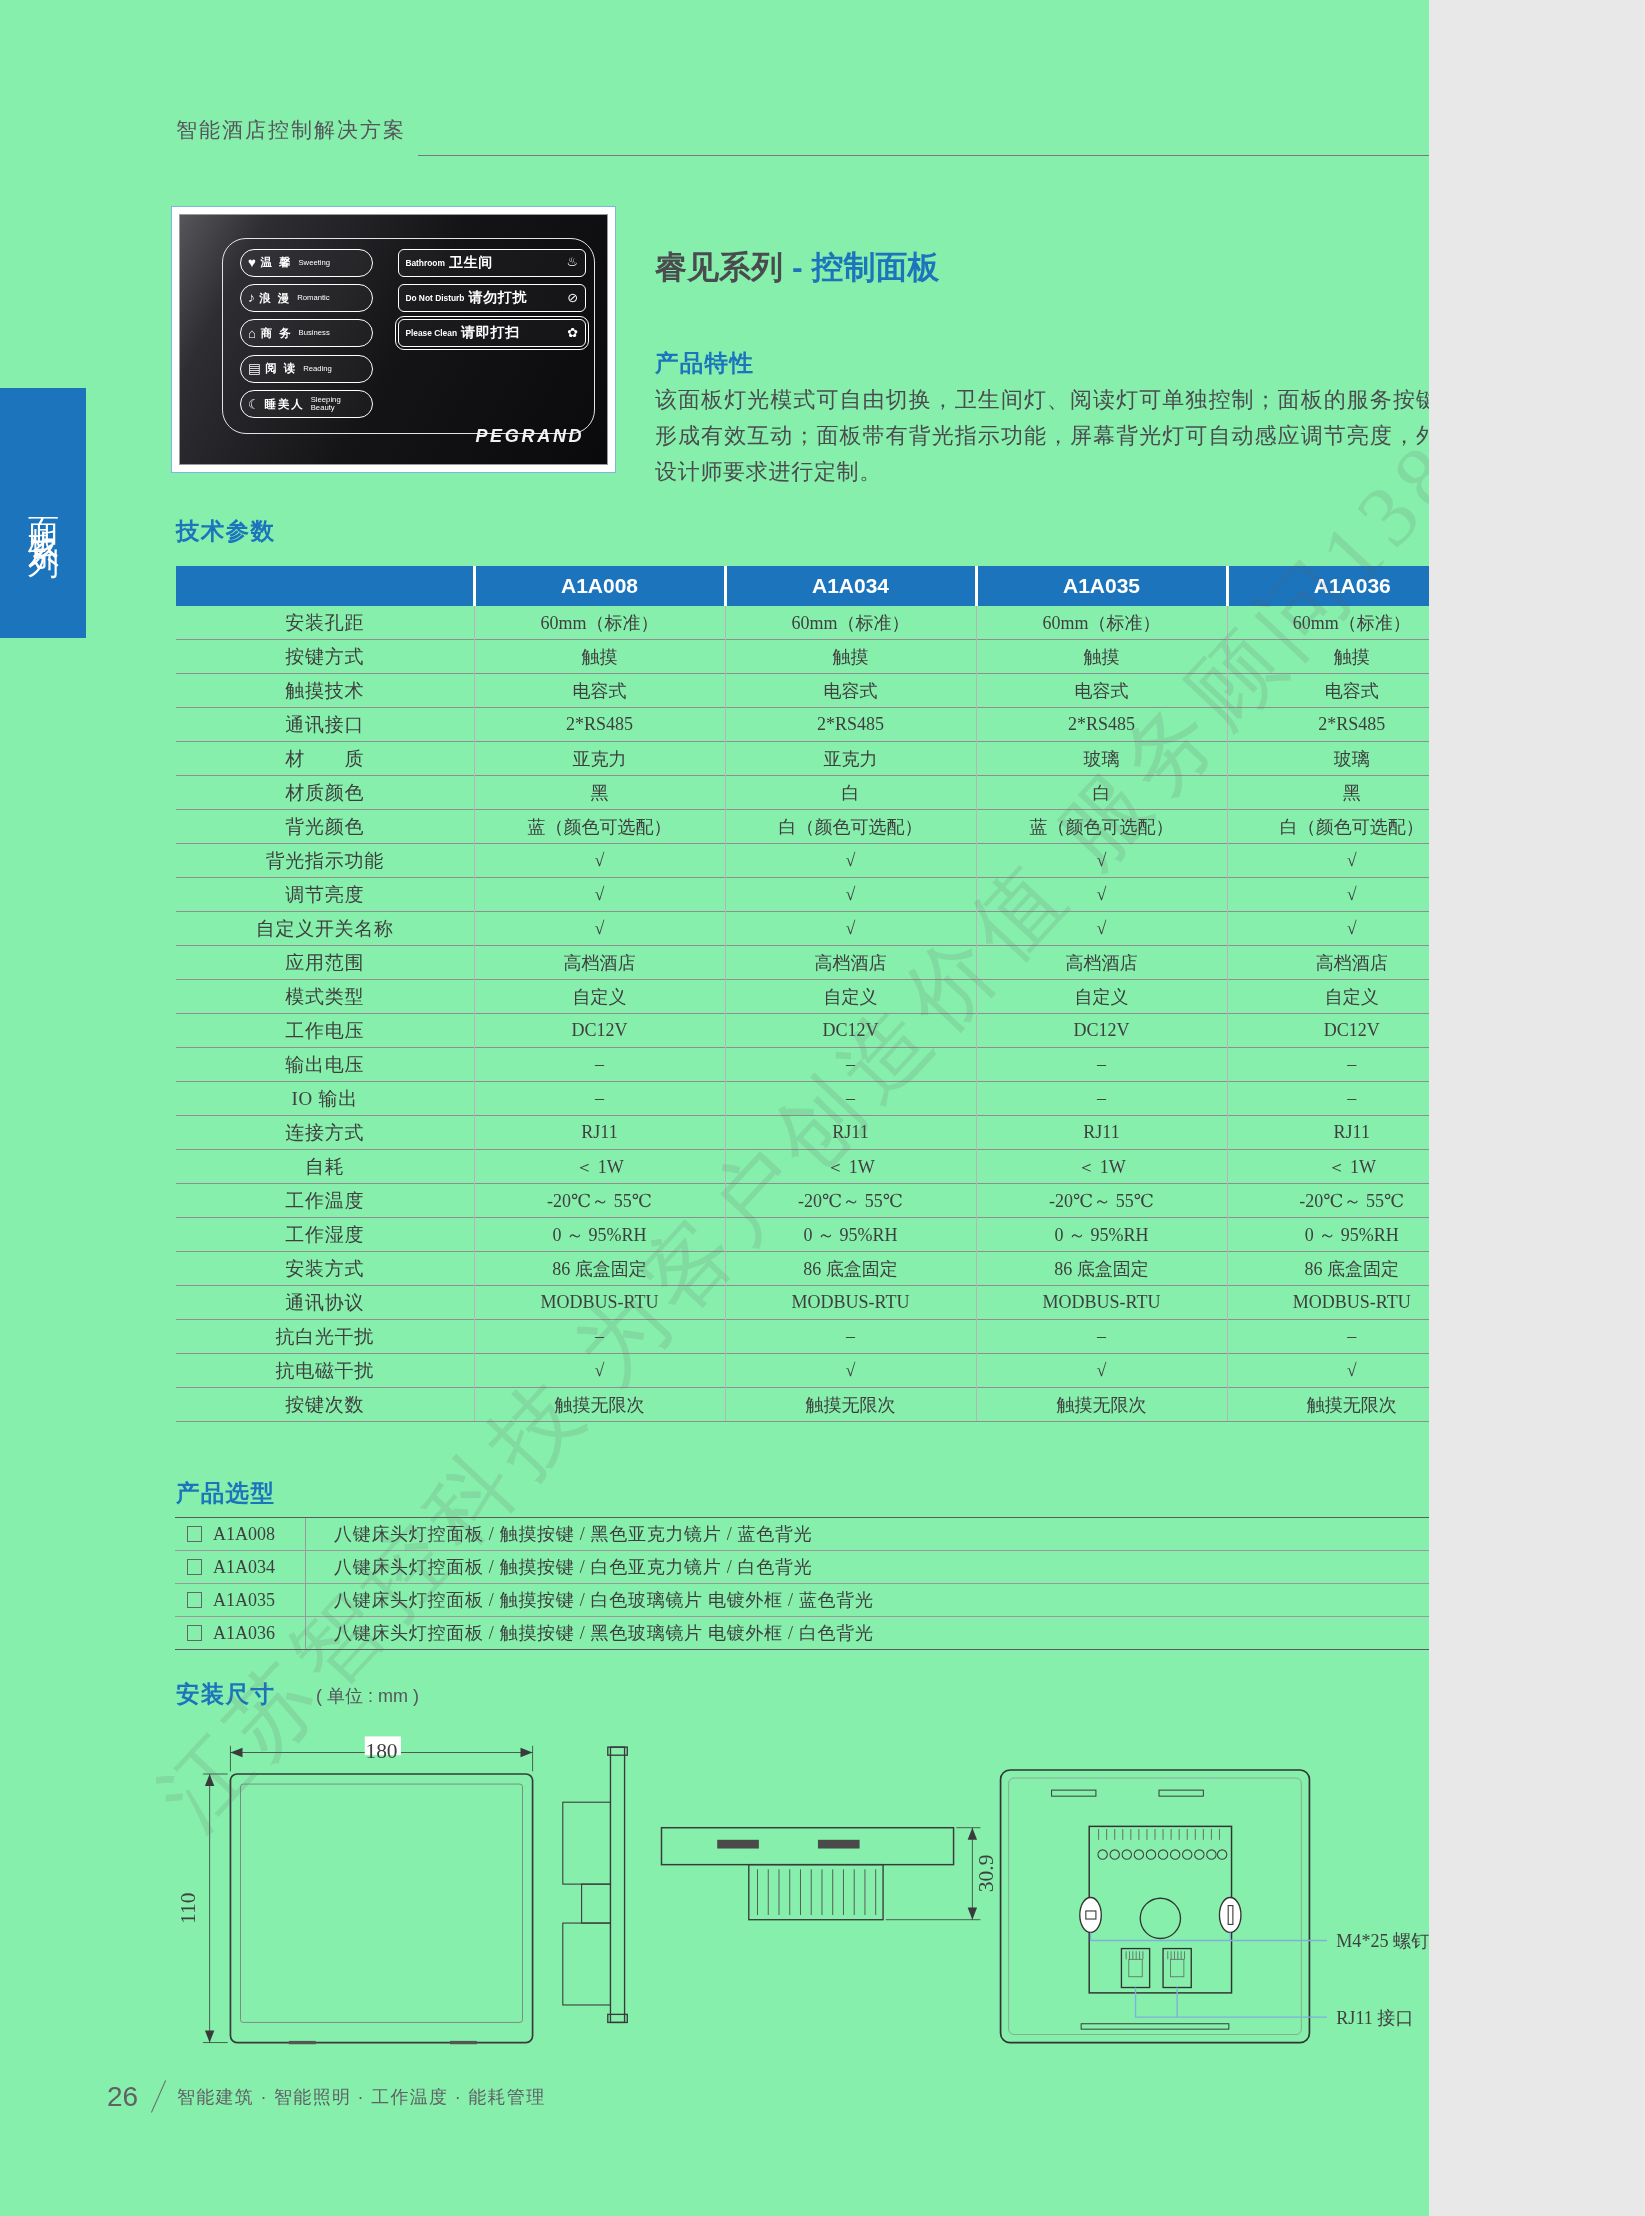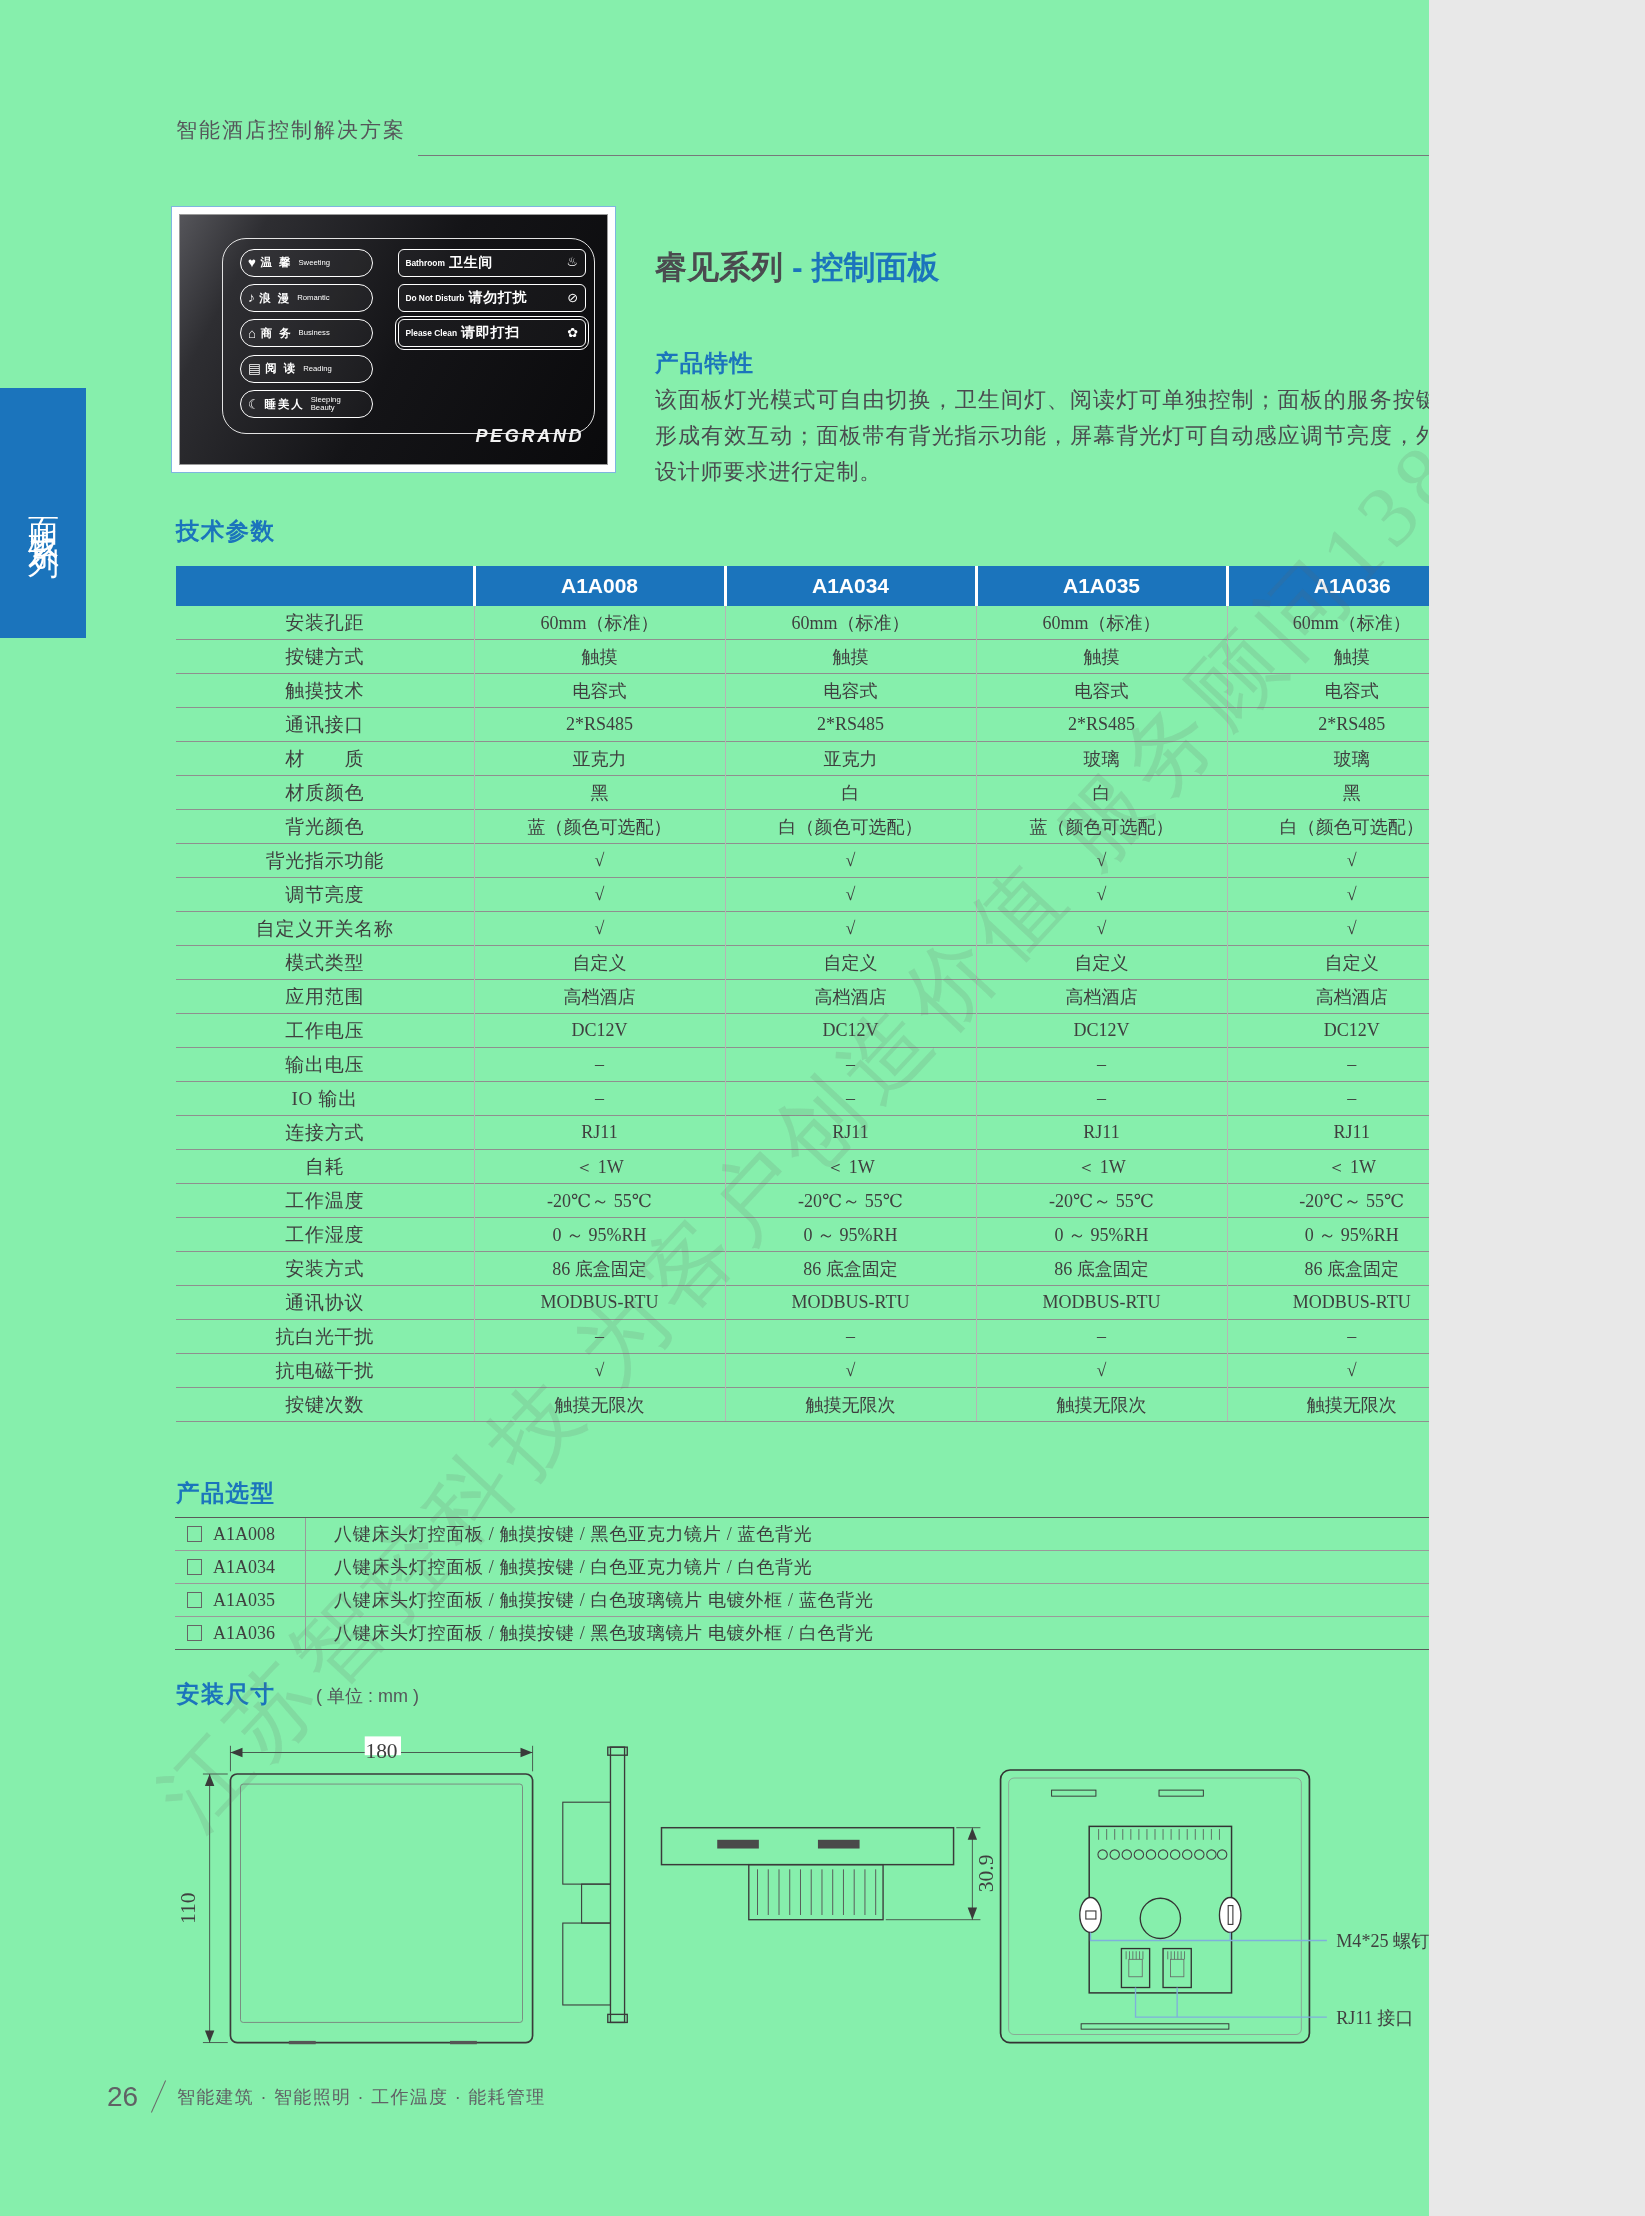--- a/index.html
+++ b/index.html
@@ -236,32 +236,32 @@
           <td>√</td>
         </tr>
         <tr>
           <td class="lbl">自定义开关名称</td>
           <td>√</td>
           <td>√</td>
           <td>√</td>
           <td>√</td>
         </tr>
         <tr>
+          <td class="lbl">应用范围</td>
+          <td>高档酒店</td>
+          <td>高档酒店</td>
+          <td>高档酒店</td>
+          <td>高档酒店</td>
+        </tr>
+        <tr>
           <td class="lbl">模式类型</td>
           <td>自定义</td>
           <td>自定义</td>
           <td>自定义</td>
           <td>自定义</td>
-        </tr>
-        <tr>
-          <td class="lbl">应用范围</td>
-          <td>高档酒店</td>
-          <td>高档酒店</td>
-          <td>高档酒店</td>
-          <td>高档酒店</td>
         </tr>
         <tr>
           <td class="lbl">工作电压</td>
           <td>DC12V</td>
           <td>DC12V</td>
           <td>DC12V</td>
           <td>DC12V</td>
         </tr>
         <tr>
           <td class="lbl">输出电压</td>

